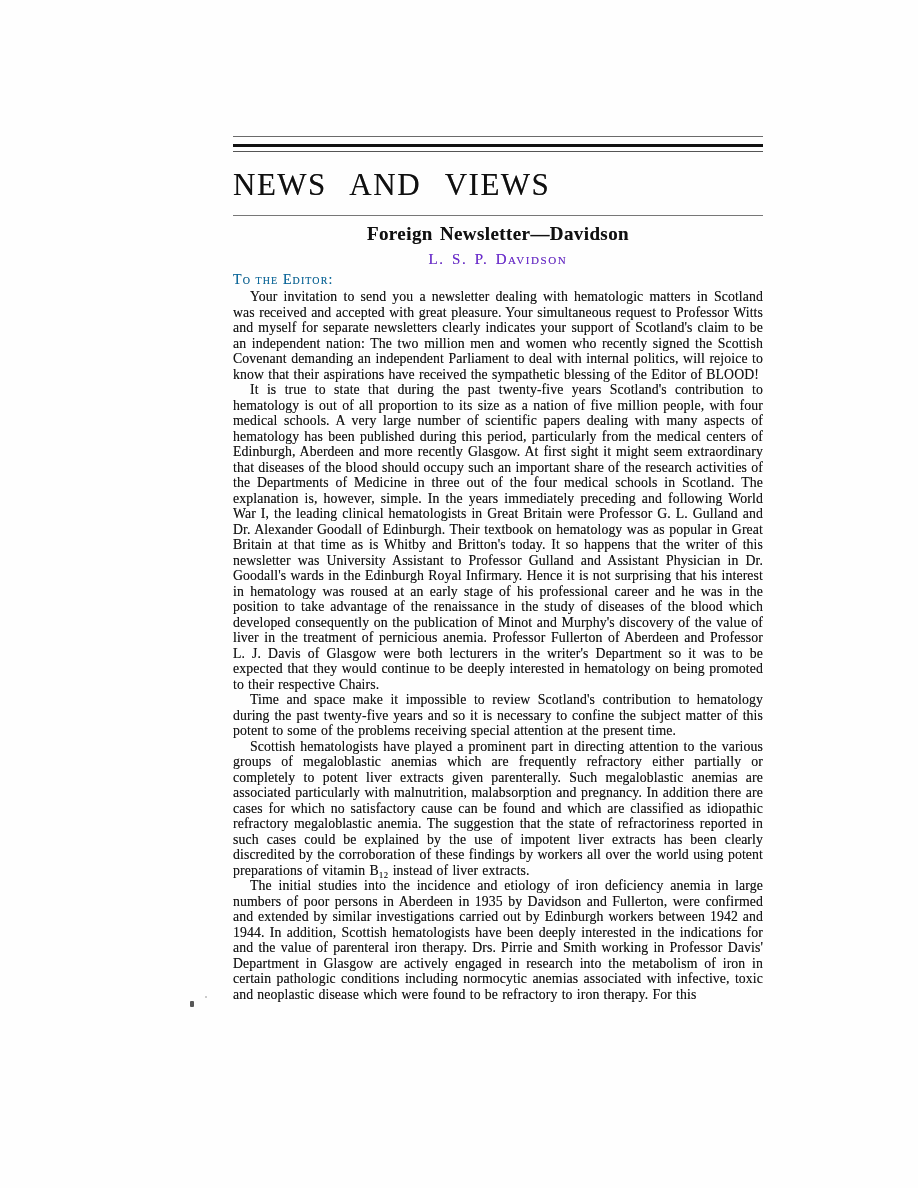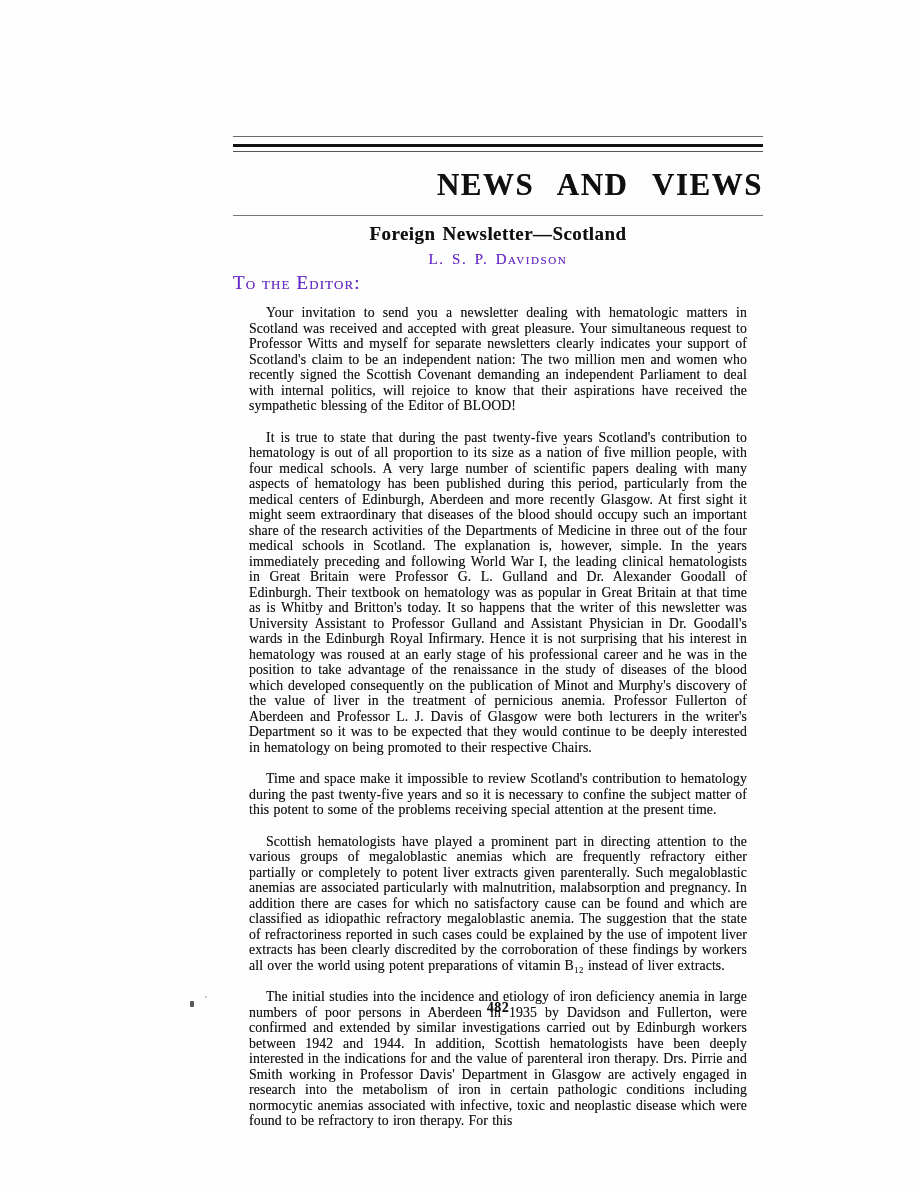--- a/index.html
+++ b/index.html
@@ -24,23 +24,23 @@
   
   .rule { position: absolute; left: 233px; width: 530px; background: #222; }
   .rule.r1 { top: 136px; height: 1px; background: #6a6a6a; }
   .rule.r2 { top: 144px; height: 3px; background: #111; }
   .rule.r3 { top: 151px; height: 1px; background: #555; }
   .rule.r4 { top: 215px; height: 1px; background: #777; }
 
   .section-title {
     top: 167px;
     margin: 0;
-    text-align: right;
+    text-align: left;
     font-size: 31px;
-    font-weight: bold;
+    font-weight: normal;
     letter-spacing: 1.5px;
     word-spacing: 15px;
     color: #101010;
     text-shadow: 0 0 0.4px rgba(0,0,0,0.5);
   }
   .article-title {
     top: 223px;
     margin: 0;
     text-align: center;
     font-size: 19px;
@@ -56,37 +56,37 @@
     font-variant: small-caps;
     font-size: 15px;
     letter-spacing: 1.6px;
     word-spacing: 2px;
     color: #6d28d9;
     text-shadow: 0 0 0.3px rgba(0,0,0,0.4);
   }
   .salutation {
     top: 272px;
     font-variant: small-caps;
-    font-size: 19px;
+    font-size: 14px;
     letter-spacing: 1.1px;
-    color: #6d28d9;
+    color: #0369a1;
     text-shadow: 0 0 0.3px rgba(0,0,0,0.4);
   }
   .body-text {
     top: 289px;
     font-size: 13.8px;
     line-height: 15.5px;
     text-align: justify;
     word-spacing: 0.6px;
     letter-spacing: 0.1px;
     color: #151515;
     text-shadow: 0 0 0.35px rgba(0,0,0,0.5);
   }
   .body-text p {
-    margin: 16px;
+    margin: 0;
     text-indent: 17px;
   }
   .page-number {
     top: 1000px;
     text-align: center;
     font-size: 14px;
     font-weight: bold;
     letter-spacing: 0.5px;
     text-shadow: 0 0 0.3px rgba(0,0,0,0.4);
   }
@@ -104,32 +104,31 @@
 <div class="page">
 
   <div class="rule r1"></div>
   <div class="rule r2"></div>
   <div class="rule r3"></div>
 
   <h1 class="col section-title">NEWS AND VIEWS</h1>
 
   <div class="rule r4"></div>
 
-  <h2 class="col article-title">Foreign Newsletter—Scotland</h2>
+  <h2 class="col article-title">Foreign Newsletter—Davidson</h2>
 
   <div class="col author">L. S. P. Davidson</div>
 
   <div class="col salutation">To the Editor:</div>
 
   <div class="col body-text">
     <p>Your invitation to send you a newsletter dealing with hematologic matters in Scotland was received and accepted with great pleasure. Your simultaneous request to Professor Witts and myself for separate newsletters clearly indicates your support of Scotland's claim to be an independent nation: The two million men and women who recently signed the Scottish Covenant demanding an independent Parliament to deal with internal politics, will rejoice to know that their aspirations have received the sympathetic blessing of the Editor of BLOOD!</p>
     <p>It is true to state that during the past twenty-five years Scotland's contribution to hematology is out of all proportion to its size as a nation of five million people, with four medical schools. A very large number of scientific papers dealing with many aspects of hematology has been published during this period, particularly from the medical centers of Edinburgh, Aberdeen and more recently Glasgow. At first sight it might seem extraordinary that diseases of the blood should occupy such an important share of the research activities of the Departments of Medicine in three out of the four medical schools in Scotland. The explanation is, however, simple. In the years immediately preceding and following World War I, the leading clinical hematologists in Great Britain were Professor G. L. Gulland and Dr. Alexander Goodall of Edinburgh. Their textbook on hematology was as popular in Great Britain at that time as is Whitby and Britton's today. It so happens that the writer of this newsletter was University Assistant to Professor Gulland and Assistant Physician in Dr. Goodall's wards in the Edinburgh Royal Infirmary. Hence it is not surprising that his interest in hematology was roused at an early stage of his professional career and he was in the position to take advantage of the renaissance in the study of diseases of the blood which developed consequently on the publication of Minot and Murphy's discovery of the value of liver in the treatment of pernicious anemia. Professor Fullerton of Aberdeen and Professor L. J. Davis of Glasgow were both lecturers in the writer's Department so it was to be expected that they would continue to be deeply interested in hematology on being promoted to their respective Chairs.</p>
     <p>Time and space make it impossible to review Scotland's contribution to hematology during the past twenty-five years and so it is necessary to confine the subject matter of this potent to some of the problems receiving special attention at the present time.</p>
     <p>Scottish hematologists have played a prominent part in directing attention to the various groups of megaloblastic anemias which are frequently refractory either partially or completely to potent liver extracts given parenterally. Such megaloblastic anemias are associated particularly with malnutrition, malabsorption and pregnancy. In addition there are cases for which no satisfactory cause can be found and which are classified as idiopathic refractory megaloblastic anemia. The suggestion that the state of refractoriness reported in such cases could be explained by the use of impotent liver extracts has been clearly discredited by the corroboration of these findings by workers all over the world using potent preparations of vitamin B₁₂ instead of liver extracts.</p>
     <p>The initial studies into the incidence and etiology of iron deficiency anemia in large numbers of poor persons in Aberdeen in 1935 by Davidson and Fullerton, were confirmed and extended by similar investigations carried out by Edinburgh workers between 1942 and 1944. In addition, Scottish hematologists have been deeply interested in the indications for and the value of parenteral iron therapy. Drs. Pirrie and Smith working in Professor Davis' Department in Glasgow are actively engaged in research into the metabolism of iron in certain pathologic conditions including normocytic anemias associated with infective, toxic and neoplastic disease which were found to be refractory to iron therapy. For this</p>
   </div>
 
-  <div class="col page-number">482</div>
 
   <div class="speck a"></div>
   <div class="speck b"></div>
 
 </div>
 
 </body></html>

